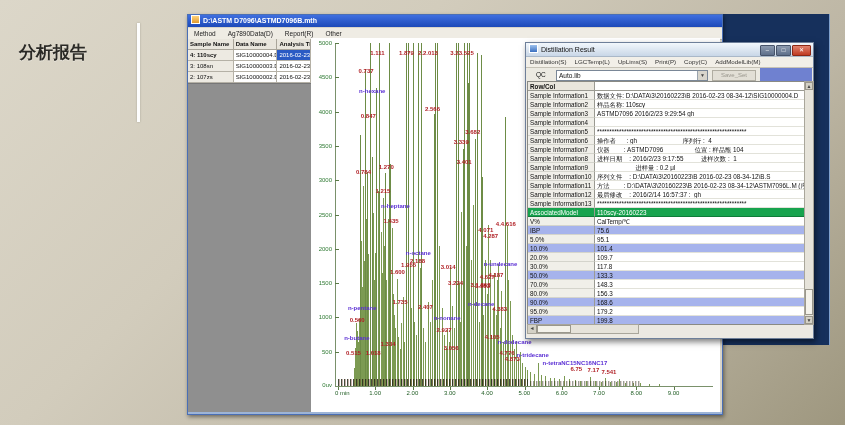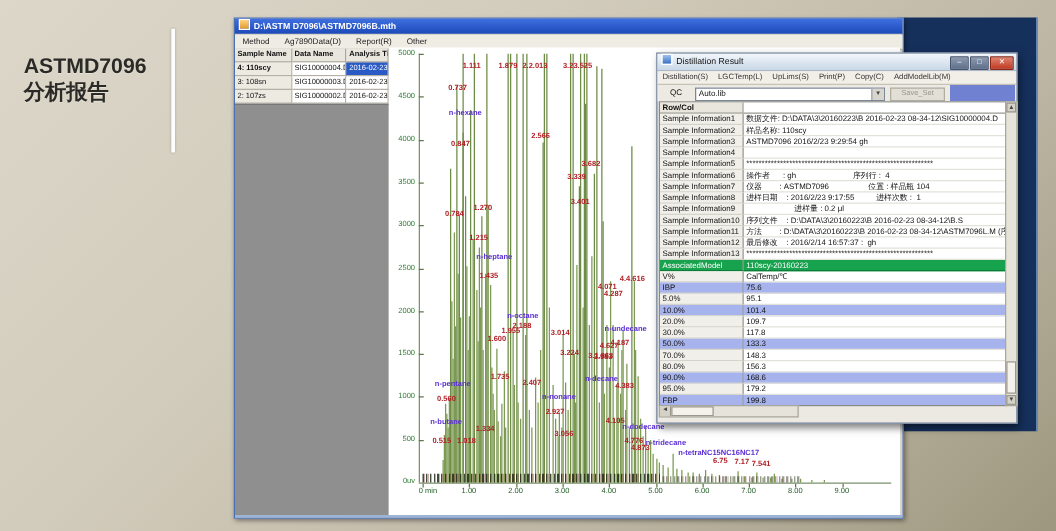--- a/index.html
+++ b/index.html
@@ -86,21 +86,20 @@
   #hscroll .ha{position:absolute;left:0;top:0;width:8px;height:100%;background:#d4d1c6;border-right:1px solid #9a978c;
     font-size:5px;line-height:7px;text-align:center;color:#444;}
   #hthumb{position:absolute;left:9px;top:0;width:34px;height:100%;background:#f4f2ea;border:1px solid #9a978c;box-sizing:border-box;}
 </style>
 </head>
 <body>
 
 <div id="stage">
 
   <div id="deskHeading" class="abs">
-    <div>ASTMD7096</div>
     <div>分析报告</div>
   </div>
   <div id="deskBar" class="abs"></div>
 
   <div id="navyWin" class="abs"></div>
 
   <div id="mainWin" class="abs">
     <div id="mwTitle" class="abs">
       <span class="wicon"></span><span>D:\ASTM D7096\ASTMD7096B.mth</span>
     </div>

